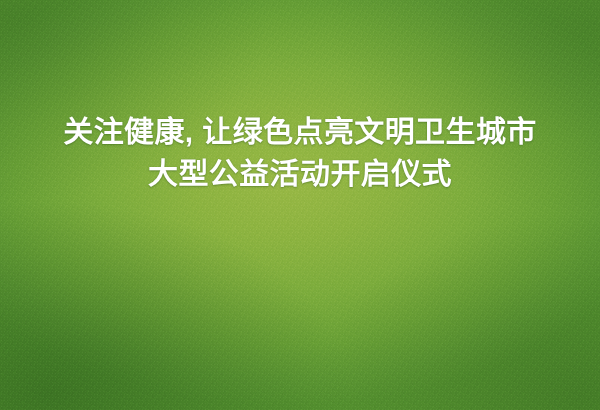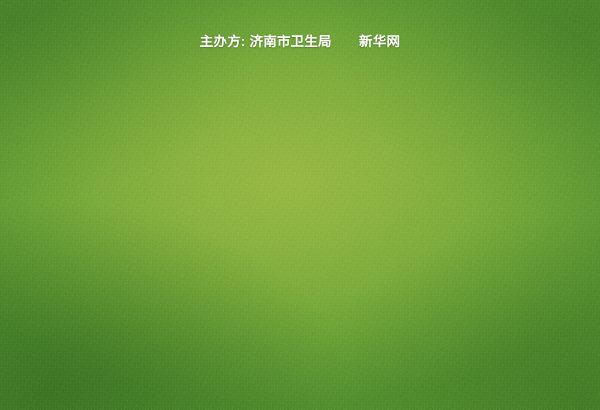--- a/index.html
+++ b/index.html
@@ -135,19 +135,22 @@
 
 <div id="poster">
 
   <div class="bg-base"></div>
   <div class="bg-corner-shade"></div>
   <div class="bg-texture"></div>
   <div class="bg-grain"></div>
 
   <div class="content">
 
+    <div class="title-block">
+      <span class="title-line">关注健康, 让绿色点亮文明卫生城市</span>
+      <span class="title-line">大型公益活动开启仪式</span>
+    </div>
 
     <div class="credits-block">
-      <span class="credit-line">主办方: 济南市卫生局　　新华网</span>
     </div>
 
   </div>
 </div>
 
 </body></html>

